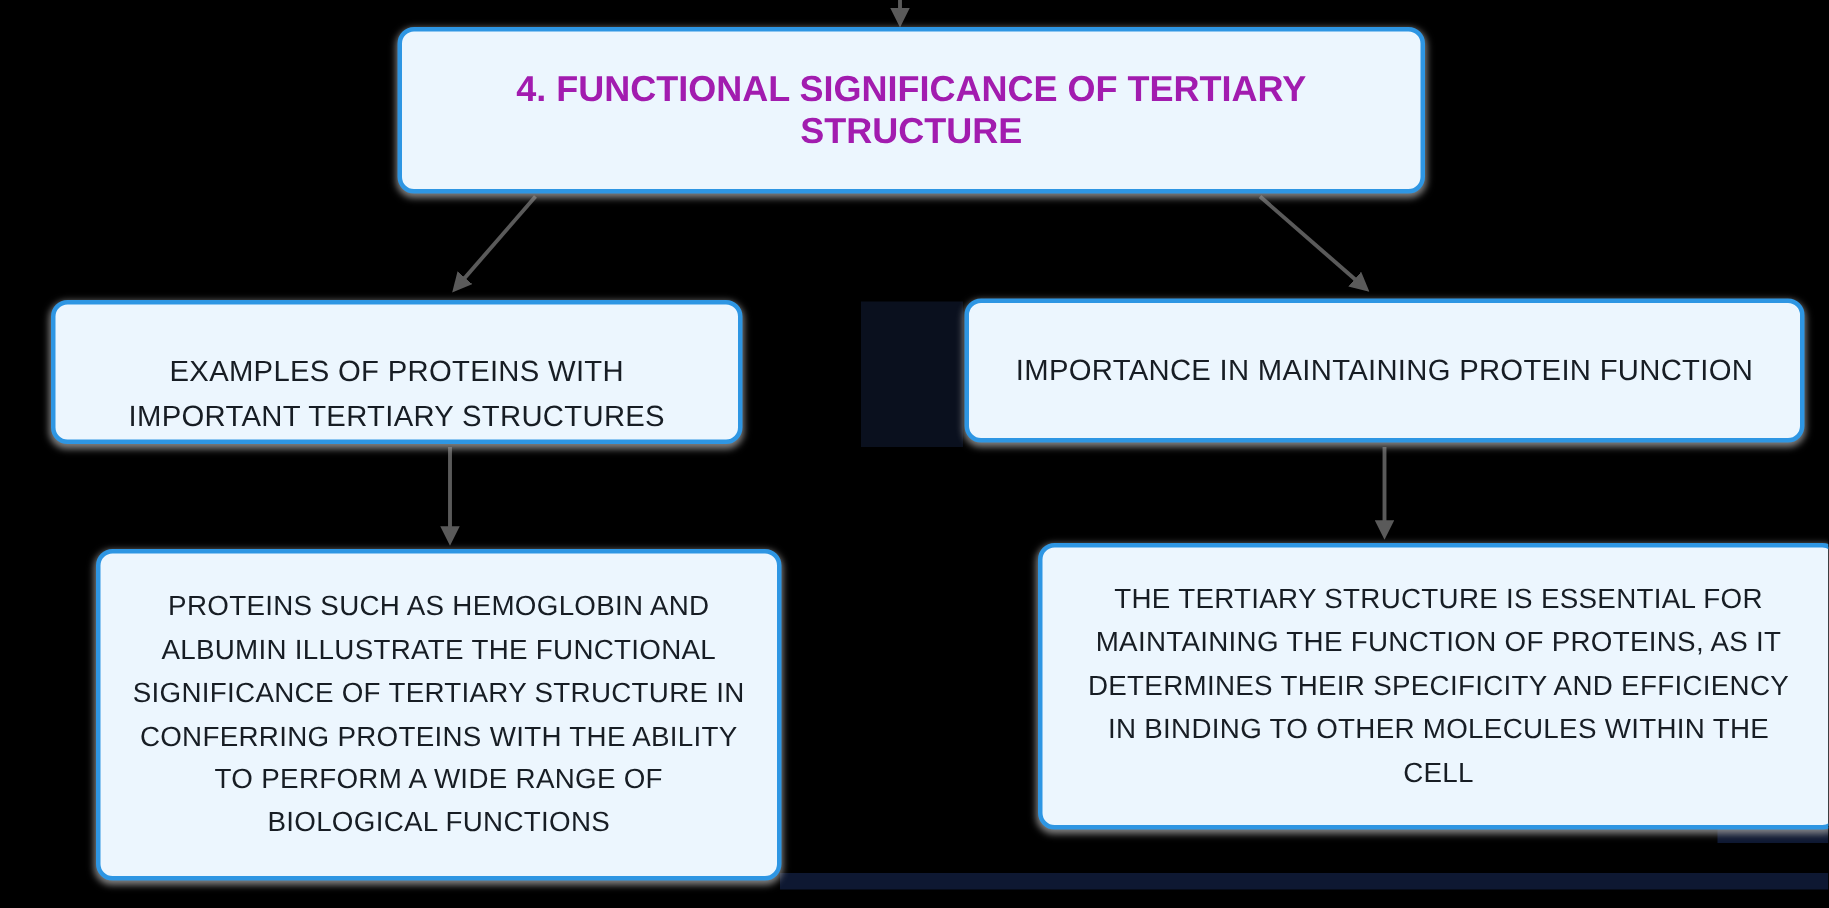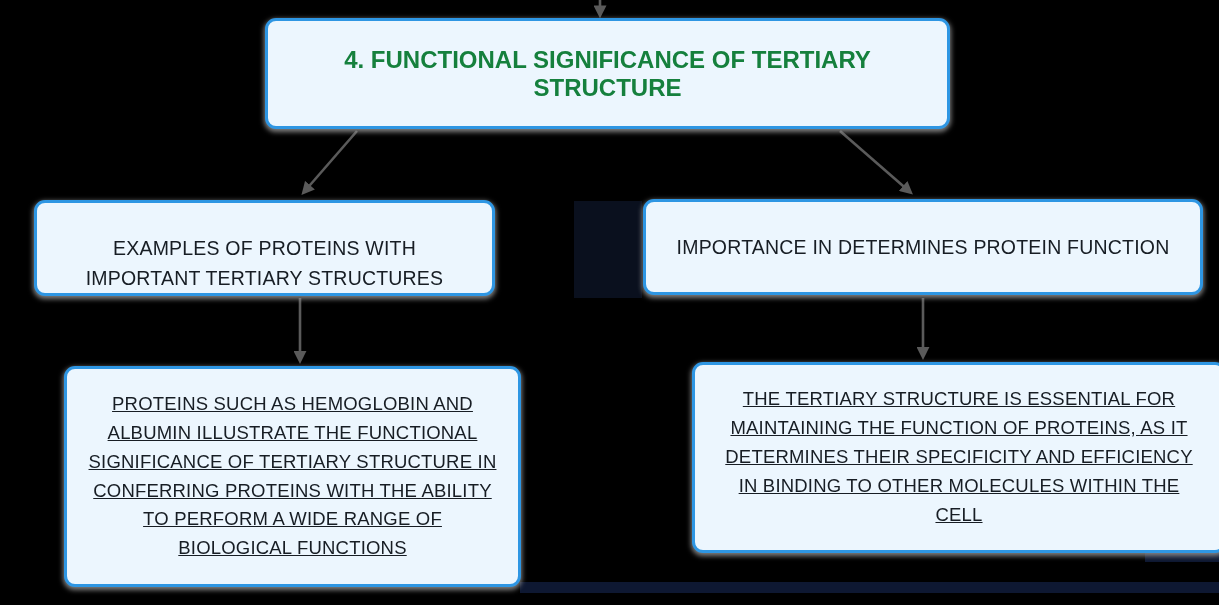--- a/index.html
+++ b/index.html
@@ -35,35 +35,34 @@
     box-shadow:0 2px 5px 1px rgba(150,150,150,0.85);
     display:flex;
     align-items:center;
     justify-content:center;
     text-align:center;
     color:var(--text-dark);
   }
   .node-root{
     left:265px;top:18px;width:685px;height:111px;
     font-size:24px;font-weight:800;letter-spacing:0px;
-    color:#15803d;
+    color:#a21caf;
     padding:0 18px;
   }
   .node-branch{
     font-size:19.5px;font-weight:400;line-height:1.55;
     letter-spacing:0.2px;
     padding:0 20px;
   }
   .node-branch-left{left:34px;top:200px;width:461px;height:96px;align-items:flex-end;}
   .node-branch-right{left:643px;top:199px;width:560px;height:96px;}
   .node-leaf{
     font-size:18.5px;font-weight:400;line-height:1.56;
     letter-spacing:0.2px;
     padding:0 20px;
-    text-decoration:underline;
   }
   .node-leaf-left{left:64px;top:366px;width:457px;height:221px;}
   .node-leaf-right{left:692px;top:362px;width:534px;height:191px;}
 </style>
 </head>
 <body>
 
 <div class="canvas">
 
   <div class="underlay gap" style="left:574px;top:201px;width:68px;height:97px;"></div>
@@ -85,21 +84,21 @@
 
   <div class="node node-root">
     <span>4. FUNCTIONAL SIGNIFICANCE OF TERTIARY STRUCTURE</span>
   </div>
 
   <div class="node node-branch node-branch-left">
     <span>EXAMPLES OF PROTEINS WITH IMPORTANT TERTIARY STRUCTURES</span>
   </div>
 
   <div class="node node-branch node-branch-right">
-    <span>IMPORTANCE IN DETERMINES PROTEIN FUNCTION</span>
+    <span>IMPORTANCE IN MAINTAINING PROTEIN FUNCTION</span>
   </div>
 
   <div class="node node-leaf node-leaf-left">
     <span>PROTEINS SUCH AS HEMOGLOBIN AND ALBUMIN ILLUSTRATE THE FUNCTIONAL SIGNIFICANCE OF TERTIARY STRUCTURE IN CONFERRING PROTEINS WITH THE ABILITY TO PERFORM A WIDE RANGE OF BIOLOGICAL FUNCTIONS</span>
   </div>
 
   <div class="node node-leaf node-leaf-right">
     <span>THE TERTIARY STRUCTURE IS ESSENTIAL FOR MAINTAINING THE FUNCTION OF PROTEINS, AS IT DETERMINES THEIR SPECIFICITY AND EFFICIENCY IN BINDING TO OTHER MOLECULES WITHIN THE CELL</span>
   </div>
 

